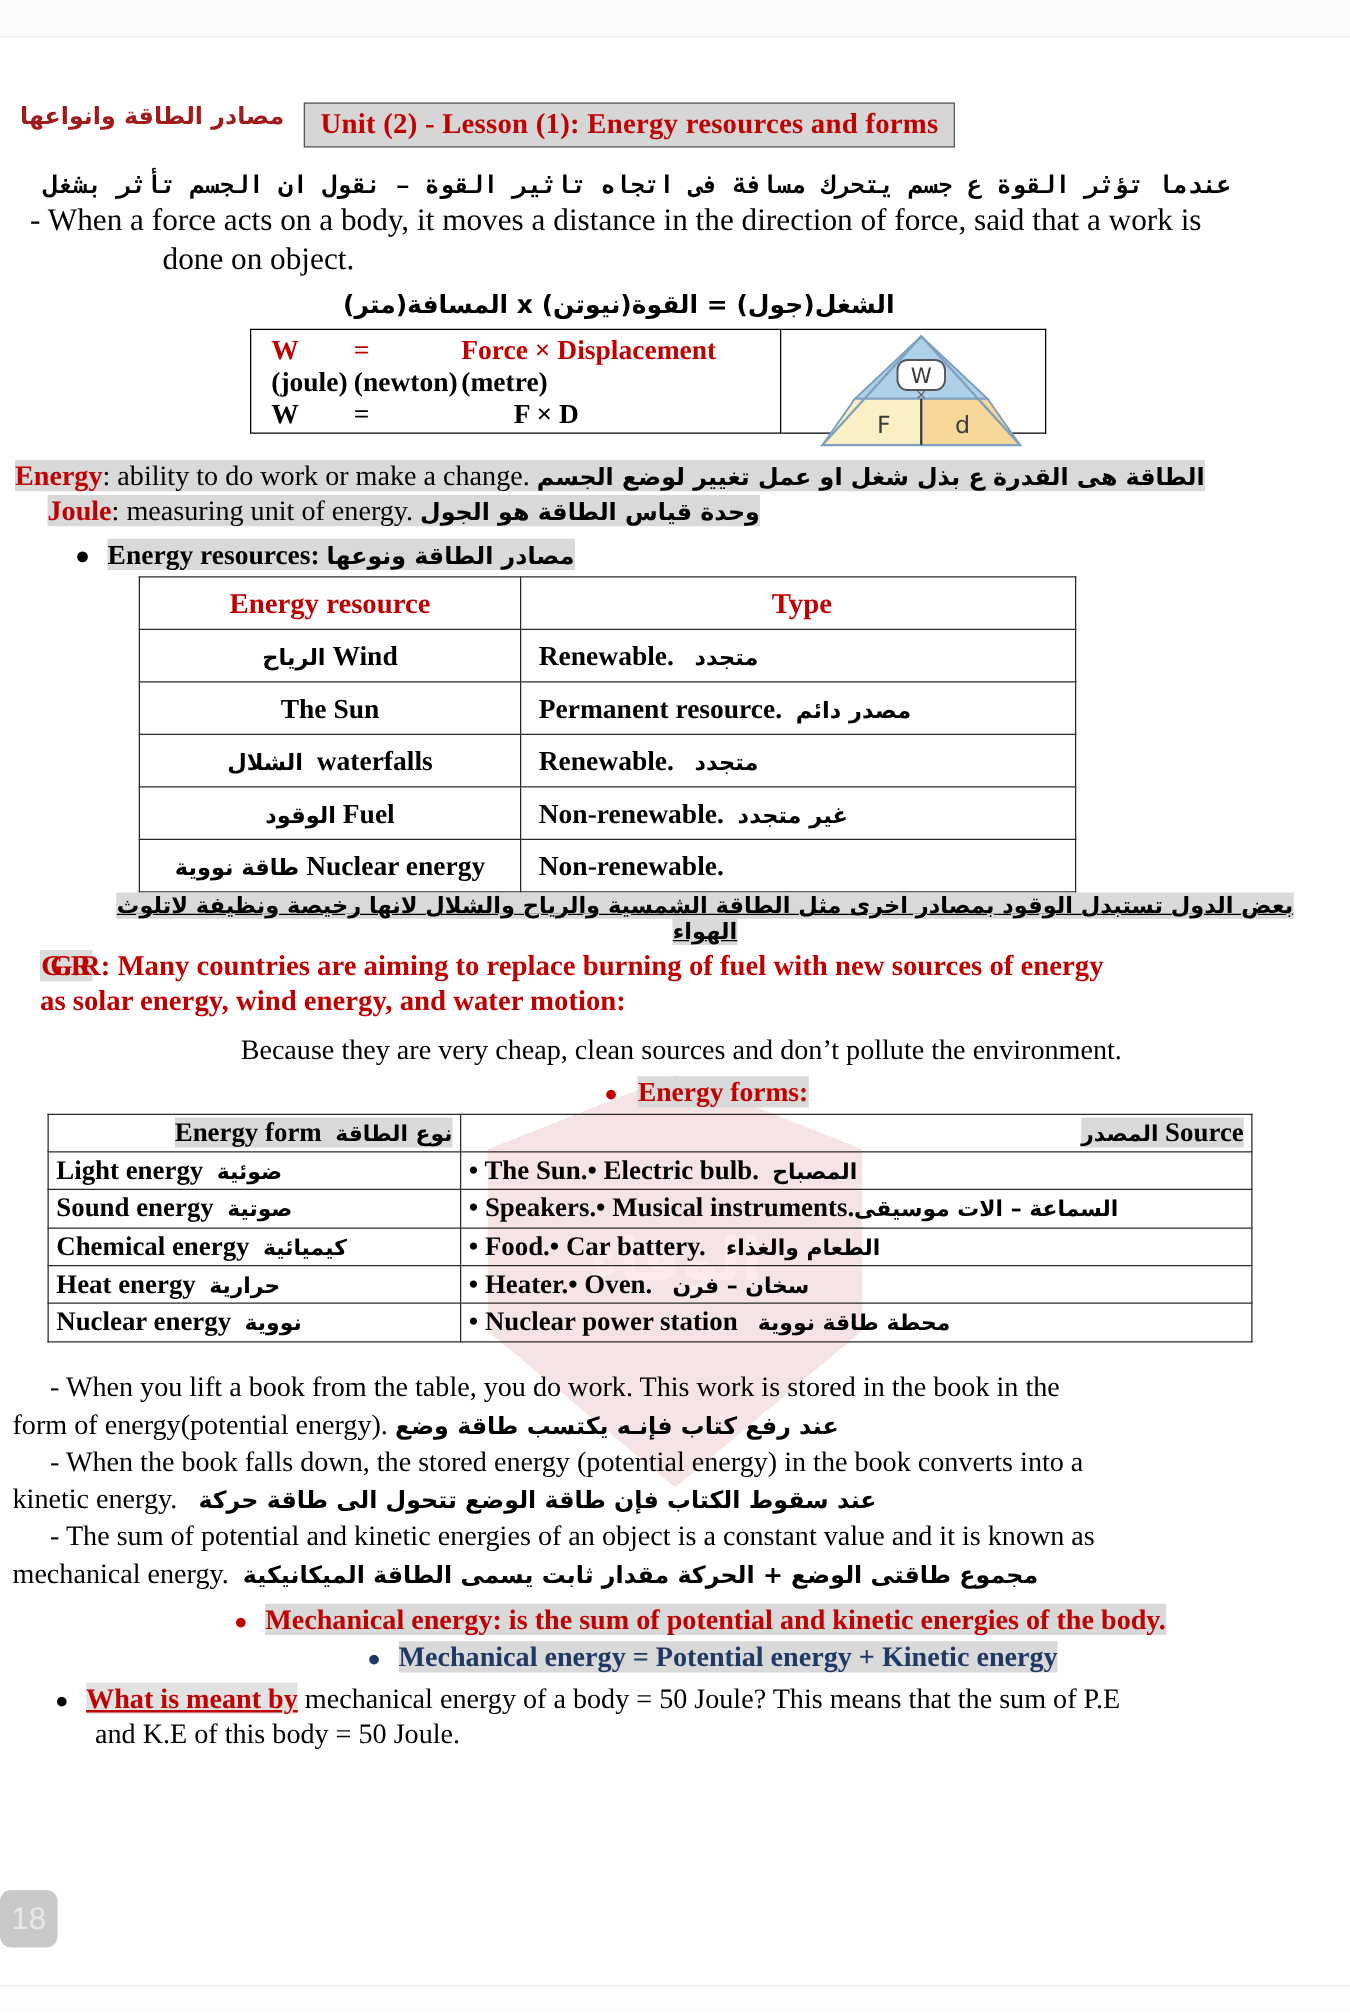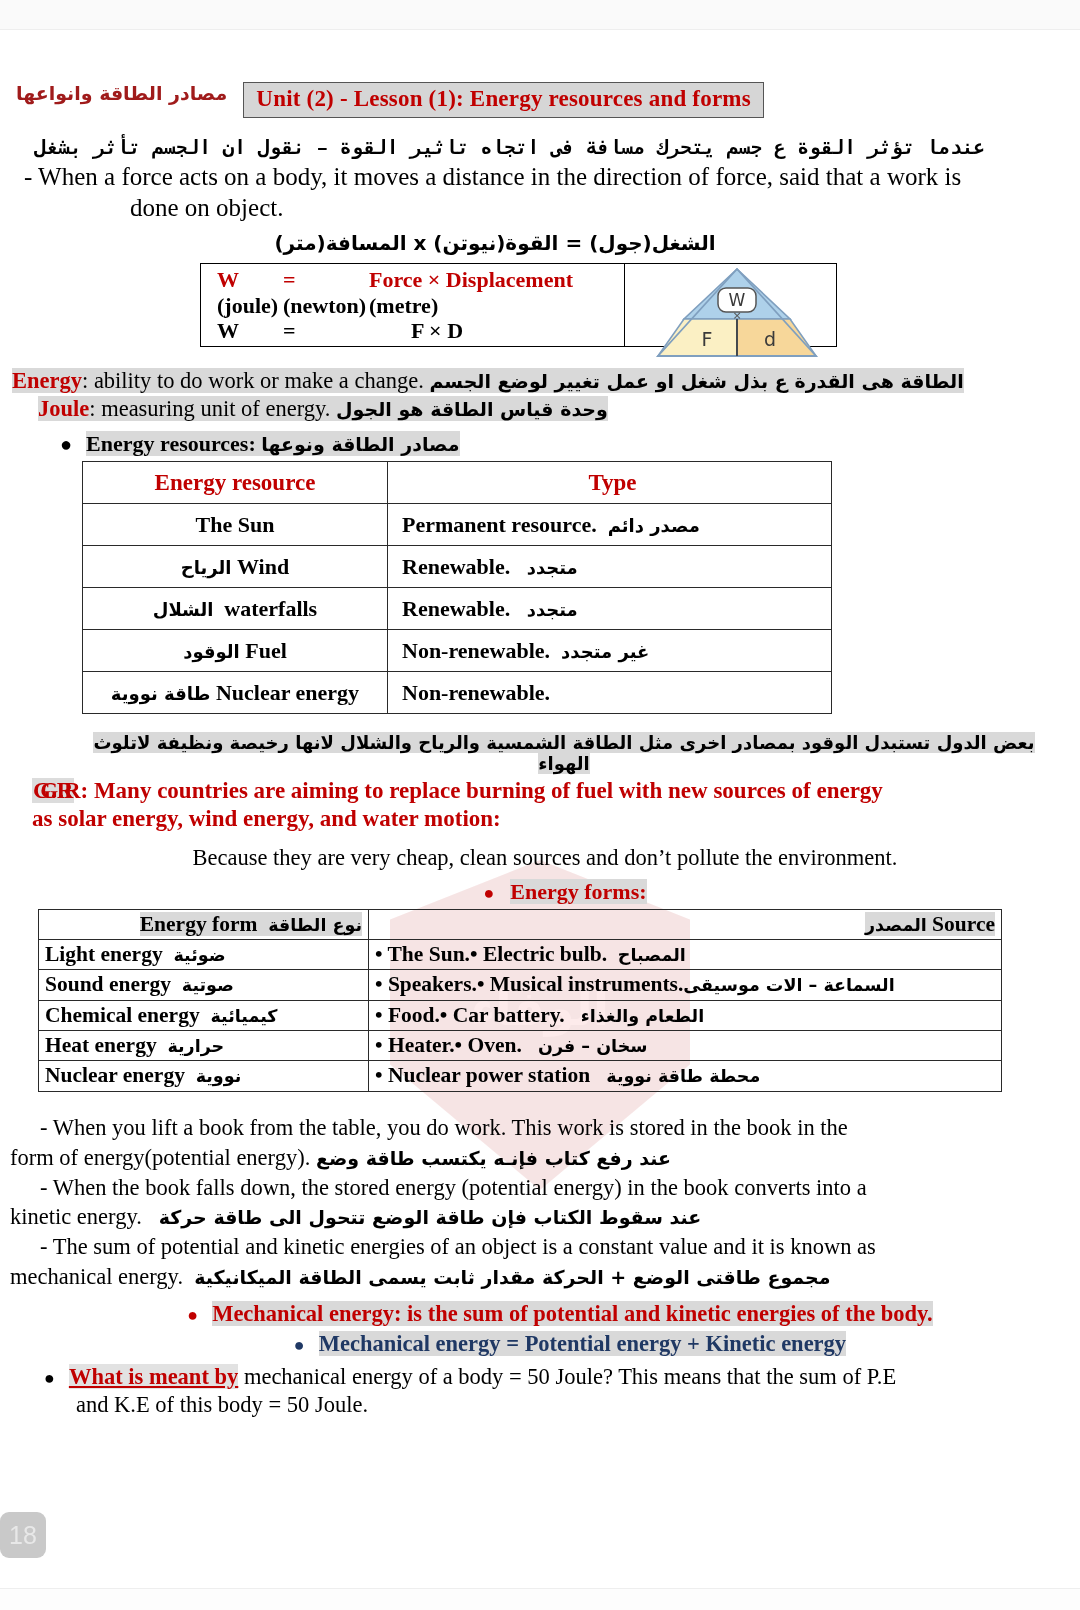--- a/index.html
+++ b/index.html
@@ -147,21 +147,21 @@
     margin-top:8px;
     padding-left:48px;
     font-size:22px;
     font-weight:bold;
   }
   .bullet-line .dot { font-size:20px; margin-right:14px; }
 
   
   .res-table {
     border-collapse:collapse;
-    margin:4px 0 0 72px;
+    margin:4px 0 0 101px;
     width:750px;
     table-layout:fixed;
   }
   .res-table td {
     border:1px solid #2a2a2a;
     padding:7px 8px;
     font-size:22px;
     font-weight:bold;
     height:42px;
   }
@@ -174,22 +174,22 @@
     unicode-bidi:embed;
   }
 
   
   .gr-ar {
     direction:rtl;
     font-family:"DejaVu Sans", sans-serif;
     font-weight:bold;
     font-size:18px;
     text-align:center;
-    margin-top:18px;
     padding:0 12px 0 60px;
+    text-decoration:underline;
   }
   .gr-en {
     color:#c00000;
     font-weight:bold;
     font-size:23px;
     line-height:1.2;
     margin-top:3px;
     padding-left:22px;
   }
   .because {
@@ -353,26 +353,26 @@
       </div>
     </div>
 
     <table class="res-table">
       <tbody>
           <tr>
         <td class="c-left th">Energy resource</td>
         <td class="c-right th">Type</td>
       </tr>
       <tr>
+        <td class="c-left"><span class="res-ar">الرياح</span> <span>Wind</span></td>
+        <td class="c-right"><span>Renewable.</span>&nbsp;&nbsp; <span class="res-ar">متجدد</span></td>
+      </tr>
+      <tr>
         <td class="c-left"><span>The Sun</span></td>
         <td class="c-right"><span>Permanent resource.</span>&nbsp; <span class="res-ar">مصدر دائم</span></td>
-      </tr>
-      <tr>
-        <td class="c-left"><span class="res-ar">الرياح</span> <span>Wind</span></td>
-        <td class="c-right"><span>Renewable.</span>&nbsp;&nbsp; <span class="res-ar">متجدد</span></td>
       </tr>
       <tr>
         <td class="c-left"><span class="res-ar">الشلال</span> &nbsp;<span>waterfalls</span></td>
         <td class="c-right"><span>Renewable.</span>&nbsp;&nbsp; <span class="res-ar">متجدد</span></td>
       </tr>
       <tr>
         <td class="c-left"><span class="res-ar">الوقود</span> <span>Fuel</span></td>
         <td class="c-right"><span>Non-renewable.</span>&nbsp; <span class="res-ar">غير متجدد</span></td>
       </tr>
       <tr>

